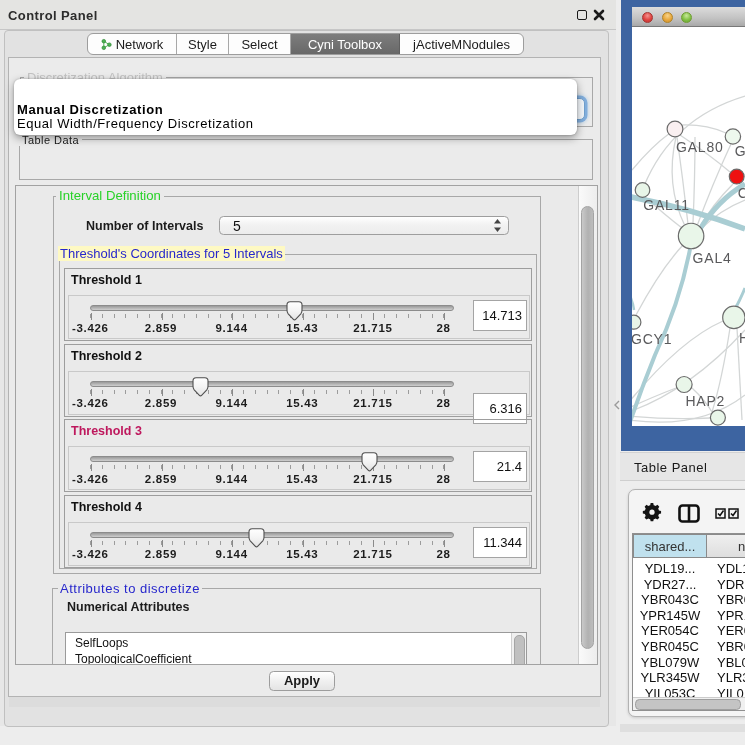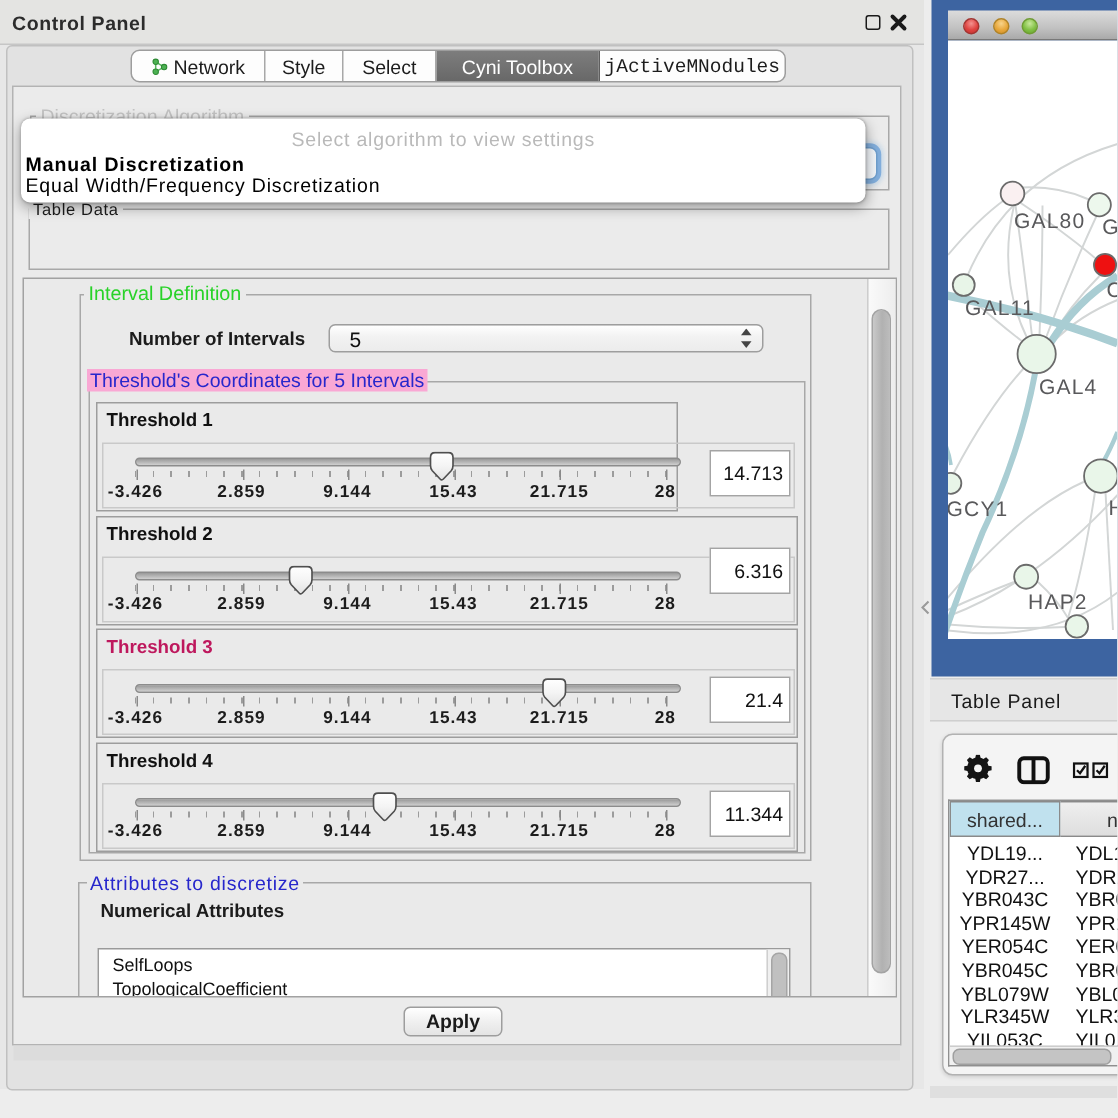--- a/index.html
+++ b/index.html
@@ -30,21 +30,21 @@
           <path d="M2.8 3.2 L2.8 9.8 M2.8 3.2 L8.4 6.7 M2.8 9.8 L8.4 6.7" stroke="#58b95e" stroke-width="1" fill="none"></path>
           <circle cx="2.8" cy="3.2" r="1.8" fill="#4cb152" stroke="#2e8a35" stroke-width="0.7"></circle>
           <circle cx="2.8" cy="9.8" r="1.8" fill="#4cb152" stroke="#2e8a35" stroke-width="0.7"></circle>
           <circle cx="8.4" cy="6.7" r="1.8" fill="#4cb152" stroke="#2e8a35" stroke-width="0.7"></circle>
         </svg>
     <span>Network</span>
   </div>
   <div style="width:51px;display:flex;align-items:center;justify-content:center;border-right:1px solid #a8a8a8;">Style</div>
   <div style="width:61px;display:flex;align-items:center;justify-content:center;border-right:1px solid #a8a8a8;">Select</div>
   <div style="width:108px;display:flex;align-items:center;justify-content:center;background:linear-gradient(#7d7d7d,#686868);color:#fff;border-right:1px solid #5f5f5f;">Cyni Toolbox</div>
-  <div style="flex:1;display:flex;align-items:center;justify-content:center;font-family:Liberation Mono, monospace;">jActiveMNodules</div>
+  <div style="flex:1;display:flex;align-items:center;justify-content:center;">jActiveMNodules</div>
 </div>
 
 <div class="abs" style="left:8px;top:57px;width:593px;height:640px;background:#ebebeb;border:1px solid #b3b3b3;box-sizing:border-box;"></div>
 
 <div class="abs" style="left:20px;top:77px;width:573px;height:50px;border:1px solid #a8a8a8;box-sizing:border-box;"></div>
 <div class="abs txt" style="left:24px;top:70px;font-size:13px;color:#c2c2c2;background:#ebebeb;padding:0 3px;">Discretization Algorithm</div>
 
 <div class="abs" style="left:400px;top:98px;width:185px;height:22px;border-radius:5px;background:#f2f6fa;box-shadow:0 0 0 2.5px #6fa3d8cc, 0 0 3px 4px #9cc3e566;border:1px solid #6f9fce;box-sizing:border-box;"></div>
 
 <div class="abs" style="left:19px;top:139px;width:574px;height:41px;border:1px solid #a8a8a8;box-sizing:border-box;"></div>
@@ -60,23 +60,23 @@
   <div class="abs" style="left:203px;top:30px;width:290px;height:19px;">
     <div style="position:absolute;inset:0;border:1px solid #9e9e9e;border-radius:4.5px;background:linear-gradient(#ffffff,#f2f2f2 45%,#ececec);box-sizing:border-box;"></div>
     <div class="txt" style="position:absolute;left:14px;top:1.5px;font-size:14px;color:#111;">5</div>
     <svg style="position:absolute;right:7px;top:3px;" width="9" height="13" viewBox="0 0 9 13">
           <path d="M4.5 0 L8 4.5 L1 4.5 Z" fill="#444"></path>
           <path d="M4.5 13 L8 8.5 L1 8.5 Z" fill="#444"></path>
         </svg>
   </div>
 
   <div class="abs" style="left:43px;top:68px;width:478px;height:315px;border:1px solid #a8a8a8;box-sizing:border-box;"></div>
-  <div class="abs txt" style="left:42px;top:60px;font-size:13px;color:#2727cc;background:#f9a8d4;padding:0 2px;">Threshold's Coordinates for 5 Intervals</div>
-
-  <div class="abs" style="left:48px;top:82px;width:388px;height:73px;border:1px solid #9d9d9d;box-sizing:border-box;">
+  <div class="abs txt" style="left:42px;top:60px;font-size:13px;color:#2727cc;background:#fef9c3;padding:0 2px;">Threshold's Coordinates for 5 Intervals</div>
+
+  <div class="abs" style="left:48px;top:82px;width:468px;height:73px;border:1px solid #9d9d9d;box-sizing:border-box;">
     <div class="txt" style="position:absolute;left:6px;top:4px;font-size:12.5px;font-weight:bold;color:#111;">Threshold 1</div>
     <div style="position:absolute;left:3px;top:26px;width:460px;height:42px;border:1px solid #c9c9c9;"></div>
     <div style="position:absolute;left:24.5px;top:36px;width:362px;height:4px;border:1px solid #8c8c8c;border-radius:3px;background:linear-gradient(#9a9a9a,#cfcfcf);"></div>
     <div style="position:absolute;left:25.3px;top:45px;width:356px;height:4px;background:repeating-linear-gradient(to right,#9c9c9c 0 1px,transparent 1px 11.78px);"></div>
     <div style="position:absolute;left:25.8px;top:44px;width:1px;height:7px;background:#8a8a8a;"></div>
     <div style="position:absolute;left:96.5px;top:44px;width:1px;height:7px;background:#8a8a8a;"></div>
     <div style="position:absolute;left:167.1px;top:44px;width:1px;height:7px;background:#8a8a8a;"></div>
     <div style="position:absolute;left:237.8px;top:44px;width:1px;height:7px;background:#8a8a8a;"></div>
     <div style="position:absolute;left:308.4px;top:44px;width:1px;height:7px;background:#8a8a8a;"></div>
     <div style="position:absolute;left:379.1px;top:44px;width:1px;height:7px;background:#8a8a8a;"></div>
@@ -119,21 +119,21 @@
     <svg style="position:absolute;left:126.8px;top:32px;" width="17" height="20" viewBox="0 0 17 20">
       <defs>
             <linearGradient id="th2" x1="0" y1="0" x2="0" y2="1">
               <stop offset="0" stop-color="#ffffff"></stop>
               <stop offset="0.5" stop-color="#f4f4f4"></stop>
               <stop offset="1" stop-color="#e2e2e2"></stop>
             </linearGradient>
           </defs>
       <path d="M1 3.8 Q1 0.7 4.1 0.7 L12.9 0.7 Q16 0.7 16 3.8 L16 9.3 Q16 11.4 14.8 12.8 L9.6 18.3 Q8.5 19.5 7.4 18.3 L2.2 12.8 Q1 11.4 1 9.3 Z" fill="url(#th2)" stroke="#4f4f4f" stroke-width="1.1"></path>
     </svg>
-    <div style="position:absolute;left:408px;top:20px;width:54px;height:31px;background:#fff;border:1px solid #a4a4a4;box-sizing:border-box;font-size:13px;color:#111;text-align:right;line-height:29px;padding-right:4px;">6.316</div>
+    <div style="position:absolute;left:408px;top:48px;width:54px;height:31px;background:#fff;border:1px solid #a4a4a4;box-sizing:border-box;font-size:13px;color:#111;text-align:right;line-height:29px;padding-right:4px;">6.316</div>
   </div>
 
   <div class="abs" style="left:48px;top:233px;width:468px;height:73px;border:1px solid #9d9d9d;box-sizing:border-box;">
     <div class="txt" style="position:absolute;left:6px;top:4px;font-size:12.5px;font-weight:bold;color:#be185d;">Threshold 3</div>
     <div style="position:absolute;left:3px;top:26px;width:460px;height:42px;border:1px solid #c9c9c9;"></div>
     <div style="position:absolute;left:24.5px;top:36px;width:362px;height:4px;border:1px solid #8c8c8c;border-radius:3px;background:linear-gradient(#9a9a9a,#cfcfcf);"></div>
     <div style="position:absolute;left:25.3px;top:45px;width:356px;height:4px;background:repeating-linear-gradient(to right,#9c9c9c 0 1px,transparent 1px 11.78px);"></div>
     <div style="position:absolute;left:25.8px;top:44px;width:1px;height:7px;background:#8a8a8a;"></div>
     <div style="position:absolute;left:96.5px;top:44px;width:1px;height:7px;background:#8a8a8a;"></div>
     <div style="position:absolute;left:167.1px;top:44px;width:1px;height:7px;background:#8a8a8a;"></div>
@@ -201,21 +201,20 @@
 
 <div class="abs" style="left:578px;top:186px;width:19px;height:478px;background:linear-gradient(to right,#fafafa,#ededed);border-left:1px solid #cdcdcd;box-sizing:border-box;"></div>
 <div class="abs" style="left:580.5px;top:206px;width:13px;height:443px;border-radius:7px;background:linear-gradient(to right,#c9c9c9,#b1b1b1 55%,#bcbcbc);border:1px solid #a3a3a3;box-sizing:border-box;"></div>
 
 <div class="abs" style="left:269px;top:671px;width:66px;height:20px;border:1px solid #9d9d9d;border-radius:4.5px;background:linear-gradient(#ffffff,#f0f0f0 50%,#e4e4e4);box-sizing:border-box;text-align:center;font-size:13px;font-weight:bold;color:#1a1a1a;line-height:18px;">Apply</div>
 
 <div class="abs" style="left:9px;top:697px;width:591px;height:10px;background:#dcdcdc;"></div>
 
 
 <div class="abs" id="popup" style="left:14px;top:79px;width:563px;height:56px;background:#ffffff;border-radius:6px;box-shadow:0 3px 9px rgba(0,0,0,0.38),0 0 2px rgba(0,0,0,0.25);"></div>
-<div class="abs txt" style="left:14px;top:85px;width:563px;text-align:center;font-size:13px;letter-spacing:0.5px;color:#b9b9b9;">Select algorithm to view settings</div>
 <div class="abs txt" style="left:17px;top:102px;font-size:13px;font-weight:bold;letter-spacing:0.6px;color:#000;">Manual Discretization</div>
 <div class="abs txt" style="left:17px;top:116px;font-size:13px;letter-spacing:0.55px;color:#000;">Equal Width/Frequency Discretization</div>
 
 <svg class="abs" style="left:614px;top:400px;" width="6" height="10" viewBox="0 0 6 10">
       <path d="M5 1 L1 5 L5 9" stroke="#9a9a9a" stroke-width="1.4" fill="none"></path>
     </svg>
 
 <div class="abs" style="left:621px;top:0;width:124px;height:451px;background:#3d64a1;"></div>
 <div class="abs" style="left:632px;top:7px;width:113px;height:20px;background:linear-gradient(#dcdcdc,#c2c2c2 60%,#a9a9a9);border-bottom:1px solid #787878;box-sizing:border-box;"></div>
 <div class="abs" style="left:641.5px;top:12px;width:11px;height:11px;border-radius:50%;background:radial-gradient(circle at 50% 30%,#f3928f,#df4340 55%,#c03330);border:1px solid #a33431;box-sizing:border-box;"></div>

